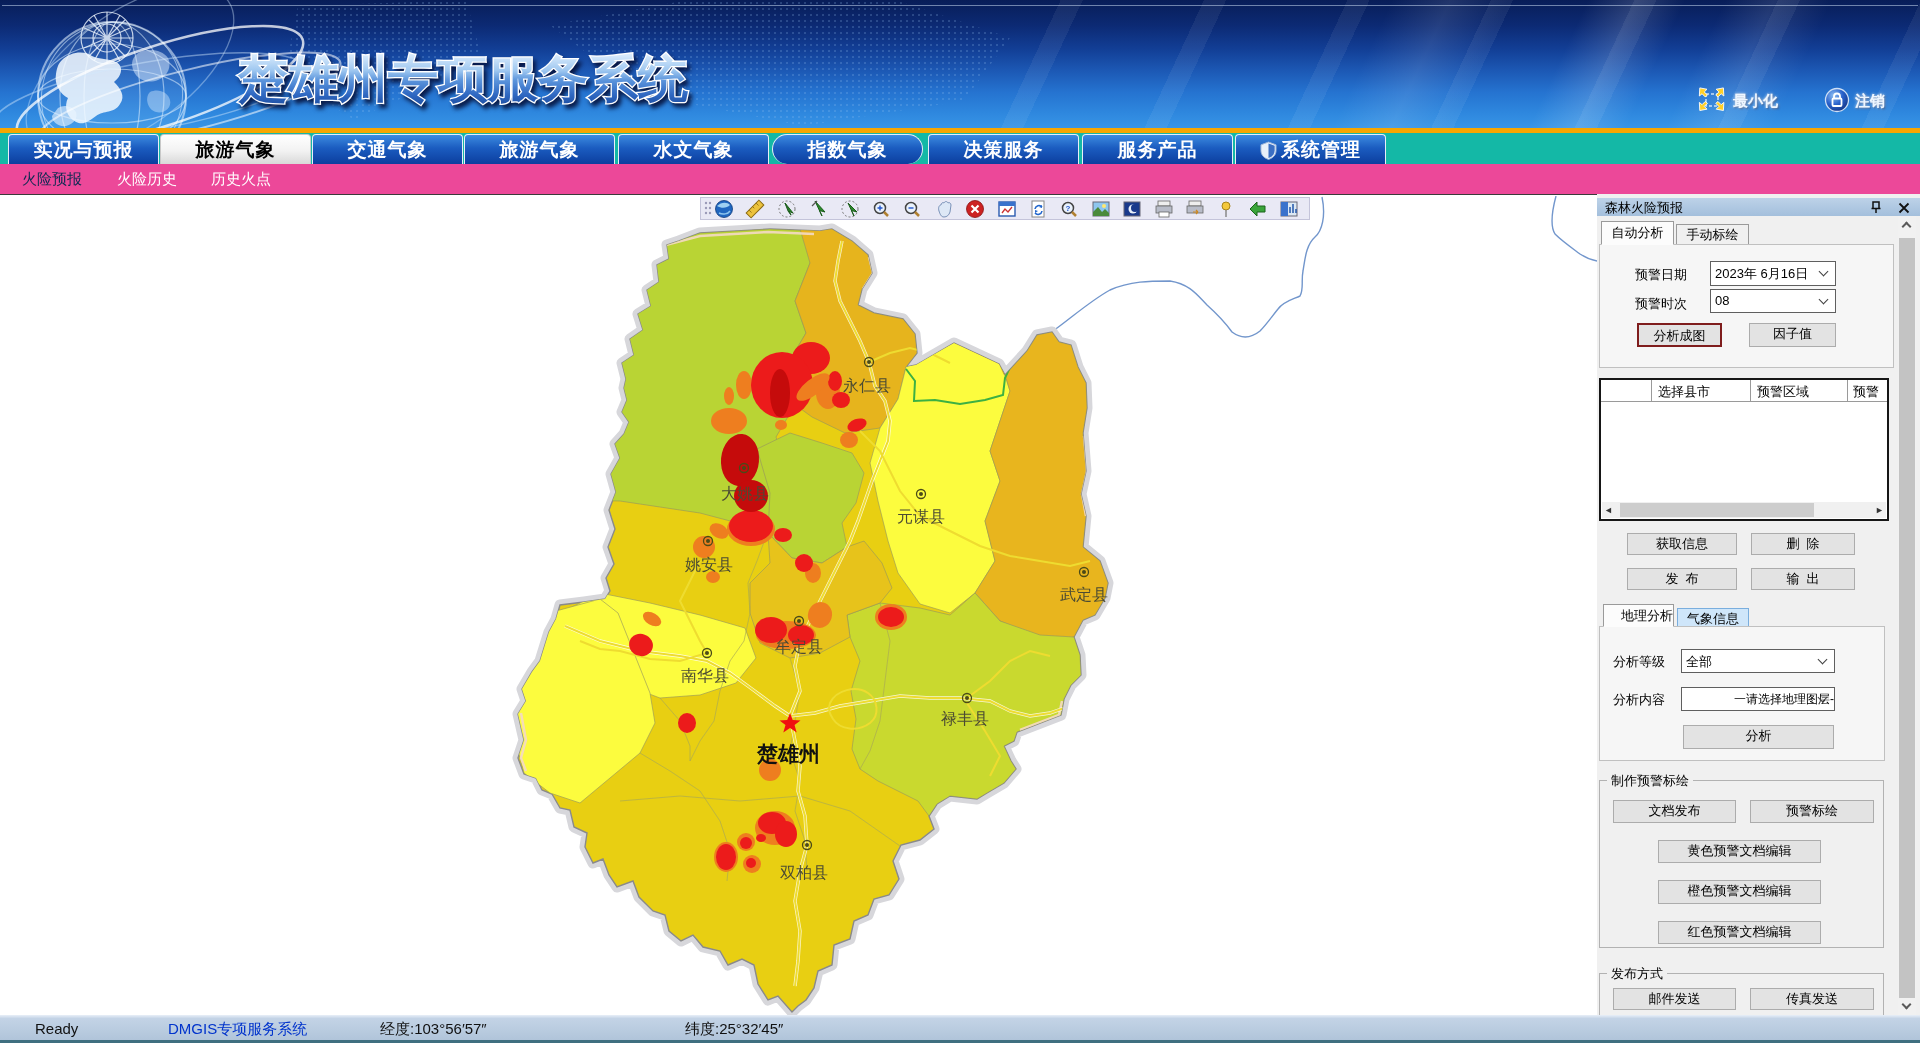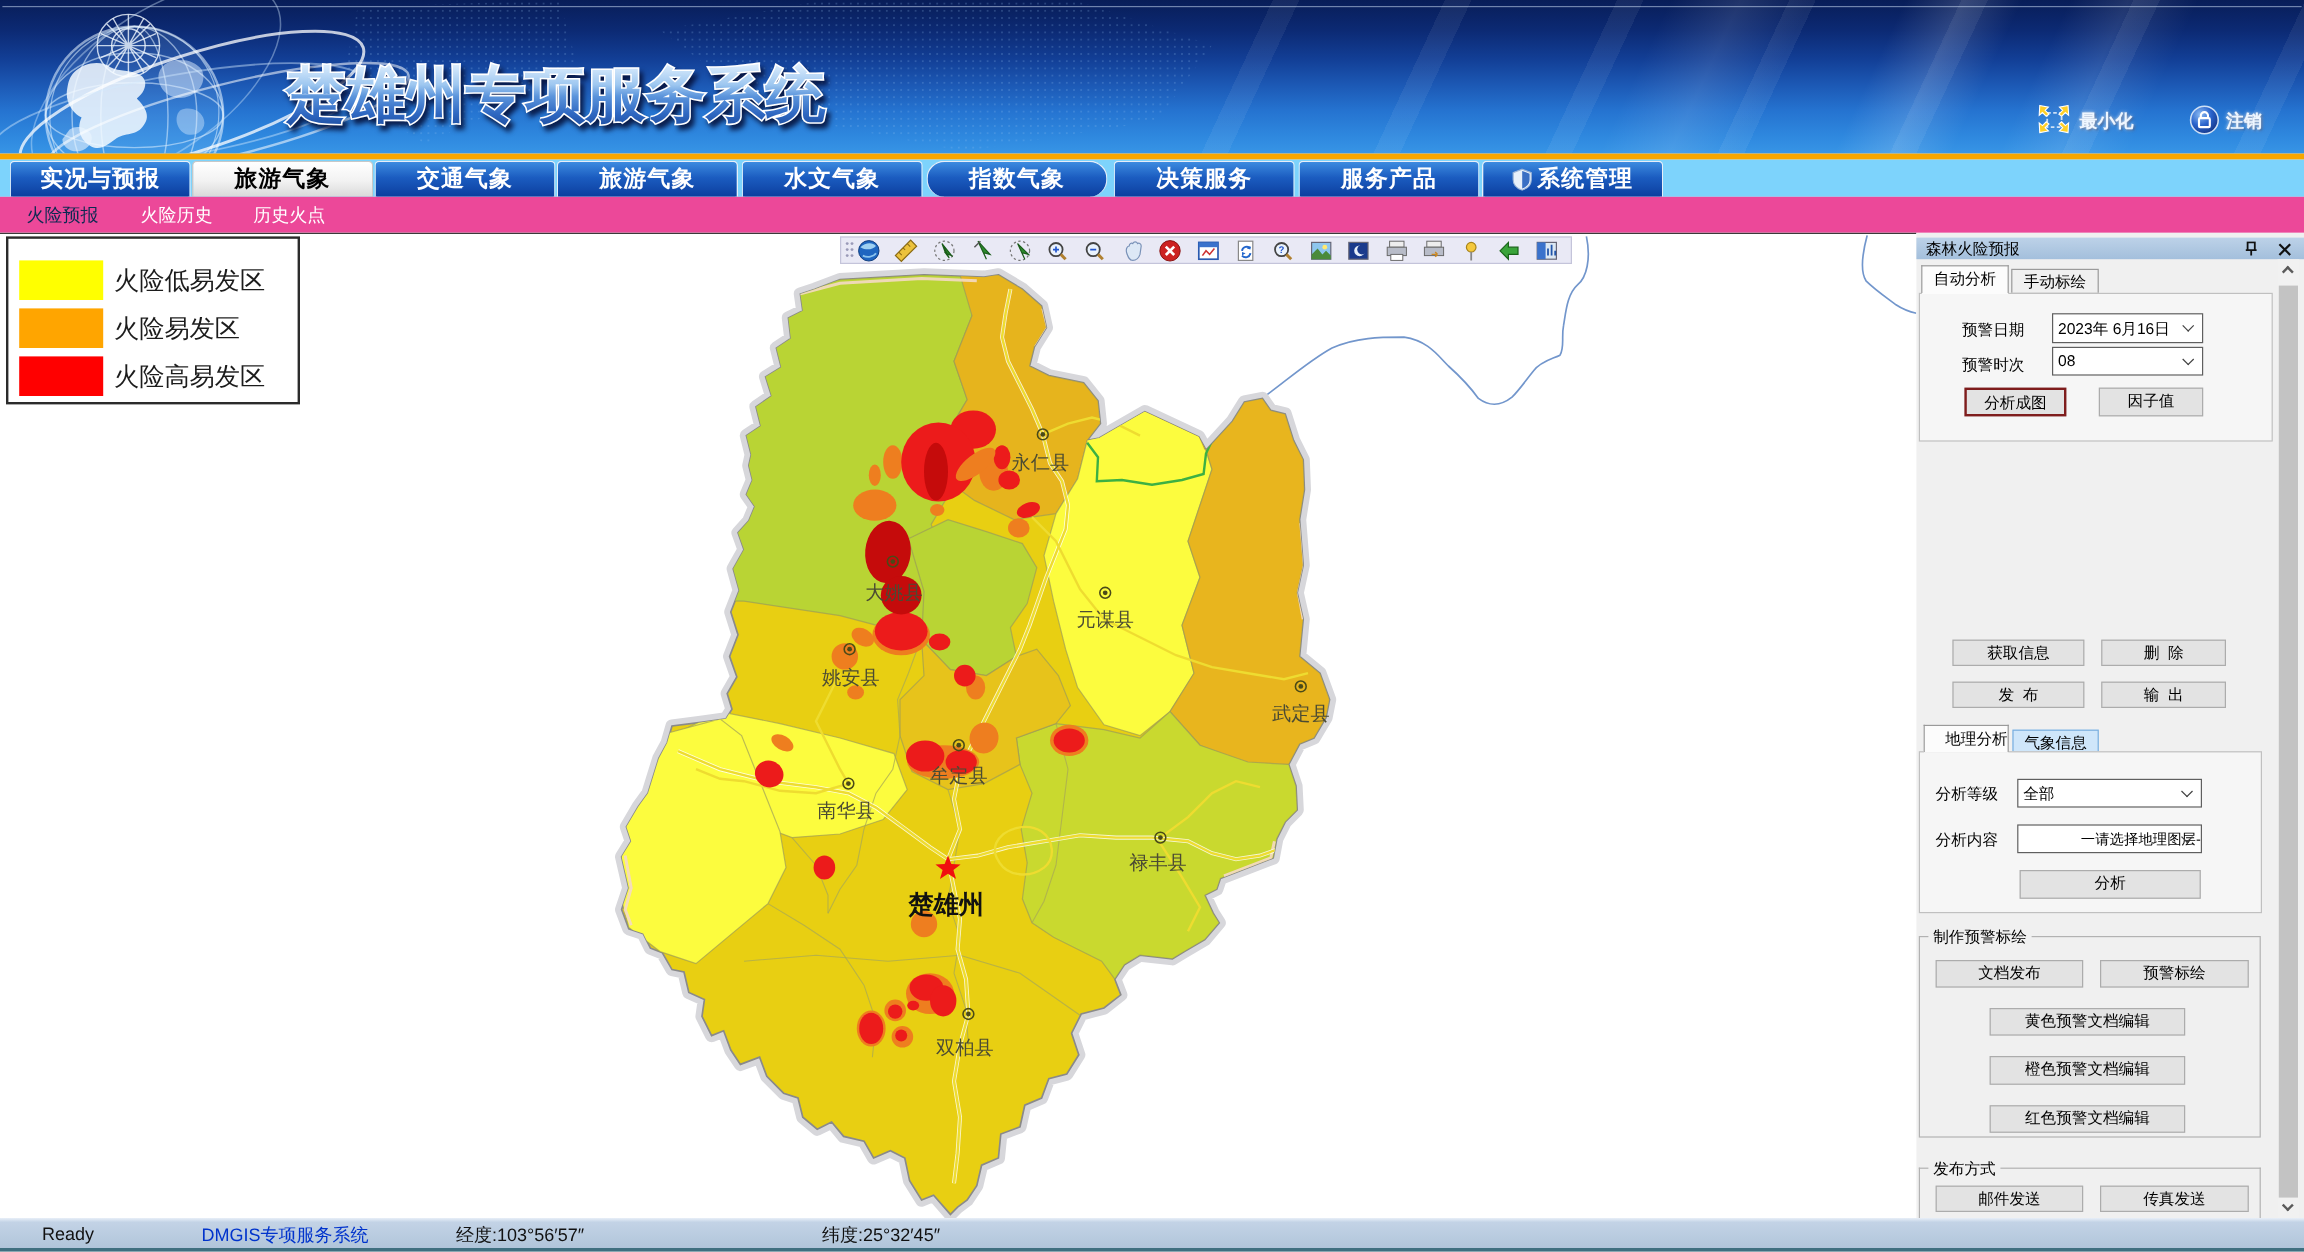--- a/index.html
+++ b/index.html
@@ -14,21 +14,21 @@
 #hdr-dots2 { position:absolute; left:550px; top:0; width:460px; height:126px;
   background-image:radial-gradient(rgba(150,195,240,0.22) 0.8px, transparent 1.1px); background-size:6px 6px;
   clip-path:polygon(0% 20%, 30% 0%, 75% 0%, 100% 30%, 90% 80%, 55% 100%, 20% 75%); }
 #hdr-streaks { position:absolute; left:1000px; top:0; width:920px; height:128px;
   background:
    linear-gradient(115deg, transparent 40%, rgba(255,255,255,0.10) 46%, transparent 52%),
    linear-gradient(115deg, transparent 60%, rgba(255,255,255,0.14) 65%, transparent 70%),
    linear-gradient(115deg, transparent 74%, rgba(255,255,255,0.10) 79%, transparent 85%),
    repeating-linear-gradient(115deg, transparent 0 55px, rgba(255,255,255,0.06) 55px 75px, transparent 75px 130px); }
 #orangebar { position:absolute; left:0; top:128px; width:1920px; height:5px; background:#f7a600; }
-#tabstrip { position:absolute; left:0; top:133px; width:1920px; height:31px; background:#7dd3fc; }
+#tabstrip { position:absolute; left:0; top:133px; width:1920px; height:31px; background:#14b8a6; }
 .tab { position:absolute; top:1px; height:30px; width:151px; border-radius:4px 4px 0 0;
   background:linear-gradient(to bottom,#3c8be0 0%,#1b5cc0 45%,#0c3e9e 100%);
   border:1px solid #e8eef8; border-bottom:none; color:#fff; font-size:19px; font-weight:bold;
   text-align:center; line-height:29px; letter-spacing:1px; }
 .tab.active { background:linear-gradient(to bottom,#ffffff 0%,#f2f2f2 55%,#d9d9d9 100%); color:#000; border-color:#c8c8c8; }
 #submenu { position:absolute; left:0; top:164px; width:1920px; height:30px; background:#ec4899; }
 .smi { position:absolute; top:6px; font-size:15px; color:#fff; }
 #maparea { position:absolute; left:0; top:194px; width:1597px; height:823px; background:#ffffff; border-top:1px solid #3a3a3a; }
 #panel { position:absolute; left:1597px; top:194px; width:323px; height:823px; background:#f0f0f0; font-size:13px; }
 #statusbar { position:absolute; left:0; top:1015px; width:1920px; height:28px;
@@ -299,28 +299,20 @@
 <text x="721" y="498">大姚县</text>
         <text x="685" y="569">姚安县</text>
         <text x="681" y="680">南华县</text>
 <text x="775" y="651">牟定县</text>
         <text x="941" y="723">禄丰县</text>
         <text x="780" y="877">双柏县</text>
 </g>
 <text x="757" y="760" font-family="'Liberation Serif',serif" font-size="21" font-weight="bold" fill="#111">楚雄州</text>
 <path d="M790,712 L792.8,719.1 800.5,719.4 794.5,724.1 796.7,731.4 790,727.1 783.3,731.4 785.5,724.1 779.5,719.4 787.2,719.1 Z" fill="#f00f0f"></path>
 </svg>
-<div id="legend">
-  <div class="sw" style="top:18px;background:#ffff00;"></div>
-  <div class="sw" style="top:58px;background:#ffa500;"></div>
-  <div class="sw" style="top:98px;background:#ff0000;"></div>
-  <div class="lt" style="top:21px;">火险低易发区</div>
-  <div class="lt" style="top:61px;">火险易发区</div>
-  <div class="lt" style="top:101px;">火险高易发区</div>
-</div>
 <div id="toolbar">
 <svg width="608" height="21" viewBox="0 0 608 21">
 <g fill="#9a9ab8">
           <circle cx="5" cy="5" r="1.2"></circle>
           <circle cx="5" cy="10" r="1.2"></circle>
           <circle cx="5" cy="15" r="1.2"></circle>
           <circle cx="9" cy="5" r="1.2"></circle>
           <circle cx="9" cy="10" r="1.2"></circle>
           <circle cx="9" cy="15" r="1.2"></circle>
         </g>
@@ -425,20 +417,34 @@
   </div>
   <div class="ptab on" style="left:4px;top:27px;width:73px;height:24px;z-index:2;">自动分析</div>
   <div class="ptab" style="left:79px;top:30px;width:73px;height:21px;">手动标绘</div>
   <div class="pbox" style="left:2px;top:50px;width:295px;height:124px;background:#f6f6f6;"></div>
   <div class="plabel" style="left:38px;top:72px;">预警日期</div>
   <div class="pcombo" style="left:113px;top:67px;width:126px;height:25px;">2023年 6月16日<span class="chev"></span></div>
   <div class="plabel" style="left:38px;top:101px;">预警时次</div>
   <div class="pcombo" style="left:113px;top:95px;width:126px;height:24px;">08<span class="chev"></span></div>
   <div class="pbtn" style="left:40px;top:129px;width:85px;height:24px;border:2px solid #7f1d1d;line-height:21px;">分析成图</div>
   <div class="pbtn" style="left:152px;top:129px;width:87px;height:24px;">因子值</div>
+  <div id="ptable">
+    <div style="position:absolute;left:0;top:0;width:100%;height:22px;border-bottom:1px solid #9a9a9a;"></div>
+    <div class="pth" style="left:57px;">选择县市</div>
+    <div class="pth" style="left:156px;">预警区域</div>
+    <div class="pth" style="left:252px;">预警</div>
+    <div class="pcol" style="left:50px;"></div>
+    <div class="pcol" style="left:149px;"></div>
+    <div class="pcol" style="left:246px;"></div>
+    <div id="phscroll">
+      <div class="parrow" style="left:2px;top:3px;">◄</div>
+      <div class="parrow" style="right:2px;top:3px;">►</div>
+      <div id="pthumb"></div>
+    </div>
+  </div>
   <div class="pbtn" style="left:30px;top:339px;width:110px;height:22px;">获取信息</div>
   <div class="pbtn" style="left:154px;top:339px;width:104px;height:22px;">删&nbsp;&nbsp;除</div>
   <div class="pbtn" style="left:30px;top:374px;width:110px;height:22px;">发&nbsp;&nbsp;布</div>
   <div class="pbtn" style="left:154px;top:374px;width:104px;height:22px;">输&nbsp;&nbsp;出</div>
   <div class="ptab on" style="left:6px;top:410px;width:71px;height:23px;z-index:2;text-align:right;">地理分析</div>
   <div class="ptab" style="left:80px;top:414px;width:72px;height:19px;background:#cfe6fa;border-color:#7aaede;">气象信息</div>
   <div class="pbox" style="left:2px;top:432px;width:286px;height:135px;background:#f6f6f6;"></div>
   <div class="plabel" style="left:16px;top:459px;">分析等级</div>
   <div class="pcombo" style="left:84px;top:455px;width:154px;height:24px;">全部<span class="chev"></span></div>
   <div class="plabel" style="left:16px;top:497px;">分析内容</div>

